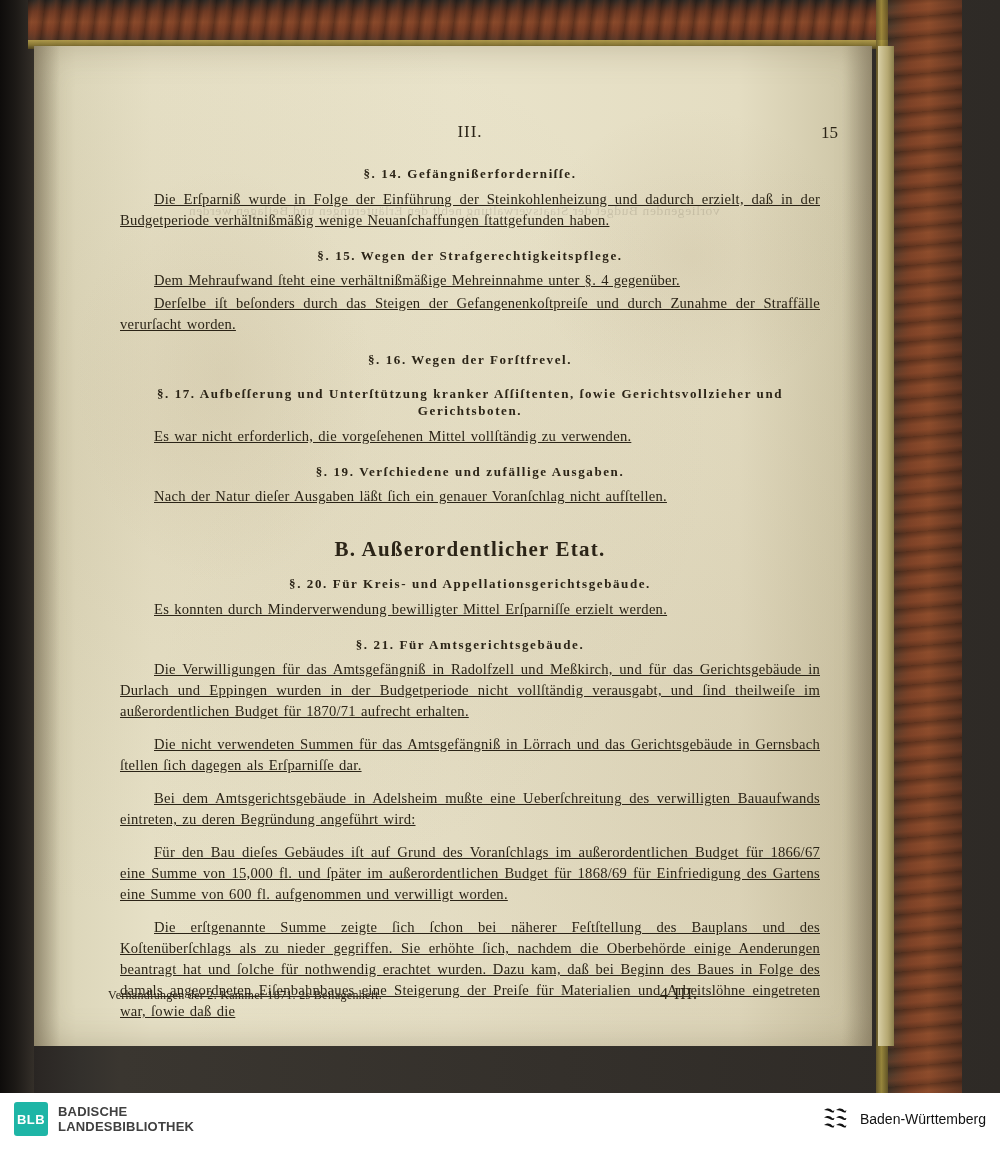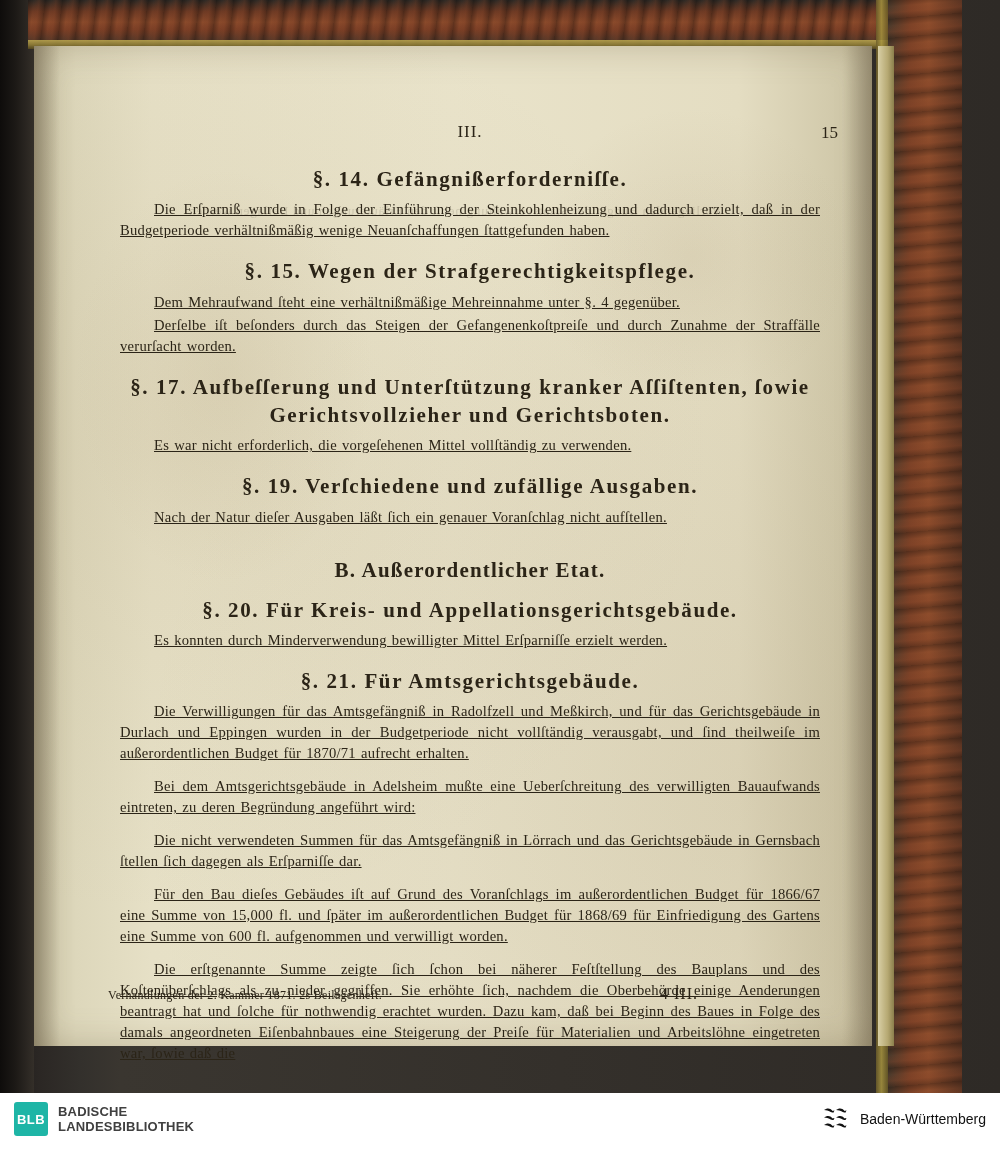--- a/index.html
+++ b/index.html
@@ -140,21 +140,21 @@
   }
   .hdr .folio {
     position: absolute;
     right: -18px;
     top: 1px;
     font-size: 17px;
   }
 
   h3.sec {
     text-align: center;
-    font-size: 21px;
+    font-size: 13px;
     font-weight: 600;
     letter-spacing: 1.6px;
     margin: 13px 0 6px 0;
     line-height: 1.35;
   }
   h3.sec.tight { margin-top: 16px; }
 
   h2.part {
     text-align: center;
     font-size: 21px;
@@ -280,36 +280,37 @@
         <div class="folio">15</div>
       </div>
 
       <h3 class="sec">§. 14. Gefängnißerforderniſſe.</h3>
       <p class="para">Die Erſparniß wurde in Folge der Einführung der Steinkohlenheizung und dadurch erzielt, daß in der Budgetperiode verhältnißmäßig wenige Neuanſchaffungen ſtattgefunden haben.</p>
 
       <h3 class="sec tight">§. 15. Wegen der Strafgerechtigkeitspflege.</h3>
       <p class="para">Dem Mehraufwand ſteht eine verhältnißmäßige Mehreinnahme unter §. 4 gegenüber.</p>
       <p class="para">Derſelbe iſt beſonders durch das Steigen der Gefangenenkoſtpreiſe und durch Zunahme der Straffälle verurſacht worden.</p>
 
+      <h3 class="sec tight">§. 16. Wegen der Forſtfrevel.</h3>
 
       <h3 class="sec tight">§. 17. Aufbeſſerung und Unterſtützung kranker Aſſiſtenten, ſowie Gerichtsvollzieher und Gerichtsboten.</h3>
       <p class="para">Es war nicht erforderlich, die vorgeſehenen Mittel vollſtändig zu verwenden.</p>
 
       <h3 class="sec tight">§. 19. Verſchiedene und zufällige Ausgaben.</h3>
       <p class="para">Nach der Natur dieſer Ausgaben läßt ſich ein genauer Voranſchlag nicht aufſtellen.</p>
 
       <h2 class="part">B. Außerordentlicher Etat.</h2>
 
       <h3 class="sec">§. 20. Für Kreis- und Appellationsgerichtsgebäude.</h3>
       <p class="para">Es konnten durch Minderverwendung bewilligter Mittel Erſparniſſe erzielt werden.</p>
 
       <h3 class="sec tight">§. 21. Für Amtsgerichtsgebäude.</h3>
       <p class="para">Die Verwilligungen für das Amtsgefängniß in Radolfzell und Meßkirch, und für das Gerichtsgebäude in Durlach und Eppingen wurden in der Budgetperiode nicht vollſtändig verausgabt, und ſind theilweiſe im außerordentlichen Budget für 1870/71 aufrecht erhalten.</p>
+      <p class="para gap">Die nicht verwendeten Summen für das Amtsgefängniß in Lörrach und das Gerichtsgebäude in Gernsbach ſtellen ſich dagegen als Erſparniſſe dar.</p>
       <p class="para gap">Bei dem Amtsgerichtsgebäude in Adelsheim mußte eine Ueberſchreitung des verwilligten Bauaufwands eintreten, zu deren Begründung angeführt wird:</p>
-      <p class="para gap">Die nicht verwendeten Summen für das Amtsgefängniß in Lörrach und das Gerichtsgebäude in Gernsbach ſtellen ſich dagegen als Erſparniſſe dar.</p>
       <p class="para gap">Für den Bau dieſes Gebäudes iſt auf Grund des Voranſchlags im außerordentlichen Budget für 1866/67 eine Summe von 15,000 fl. und ſpäter im außerordentlichen Budget für 1868/69 für Einfriedigung des Gartens eine Summe von 600 fl. aufgenommen und verwilligt worden.</p>
       <p class="para gap">Die erſtgenannte Summe zeigte ſich ſchon bei näherer Feſtſtellung des Bauplans und des Koſtenüberſchlags als zu nieder gegriffen. Sie erhöhte ſich, nachdem die Oberbehörde einige Aenderungen beantragt hat und ſolche für nothwendig erachtet wurden. Dazu kam, daß bei Beginn des Baues in Folge des damals angeordneten Eiſenbahnbaues eine Steigerung der Preiſe für Materialien und Arbeitslöhne eingetreten war, ſowie daß die</p>
 
     </div>
 
     <div class="catchline">
       <span>Verhandlungen der 2. Kammer 1871. 2s Beilagenheft.</span>
       <span class="sig">4 III.</span>
     </div>
   </div>

